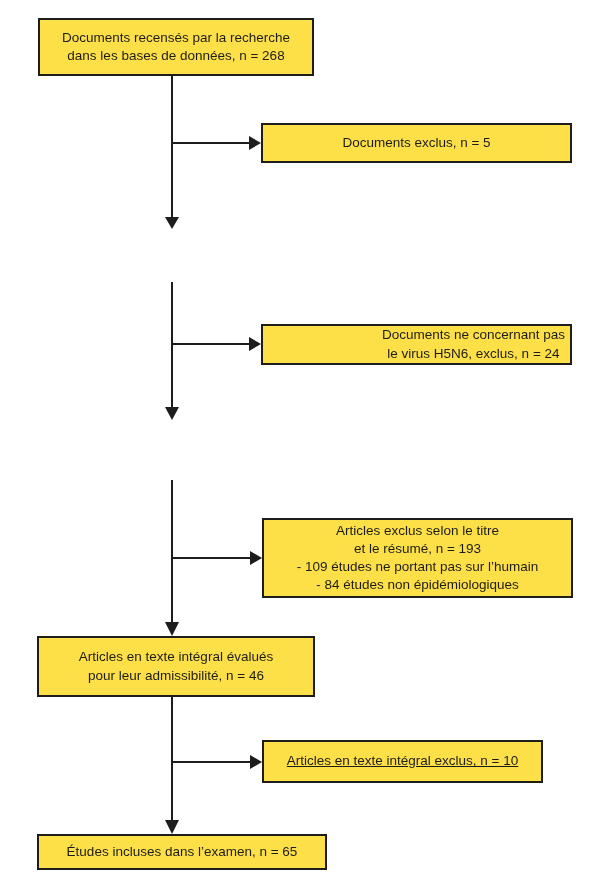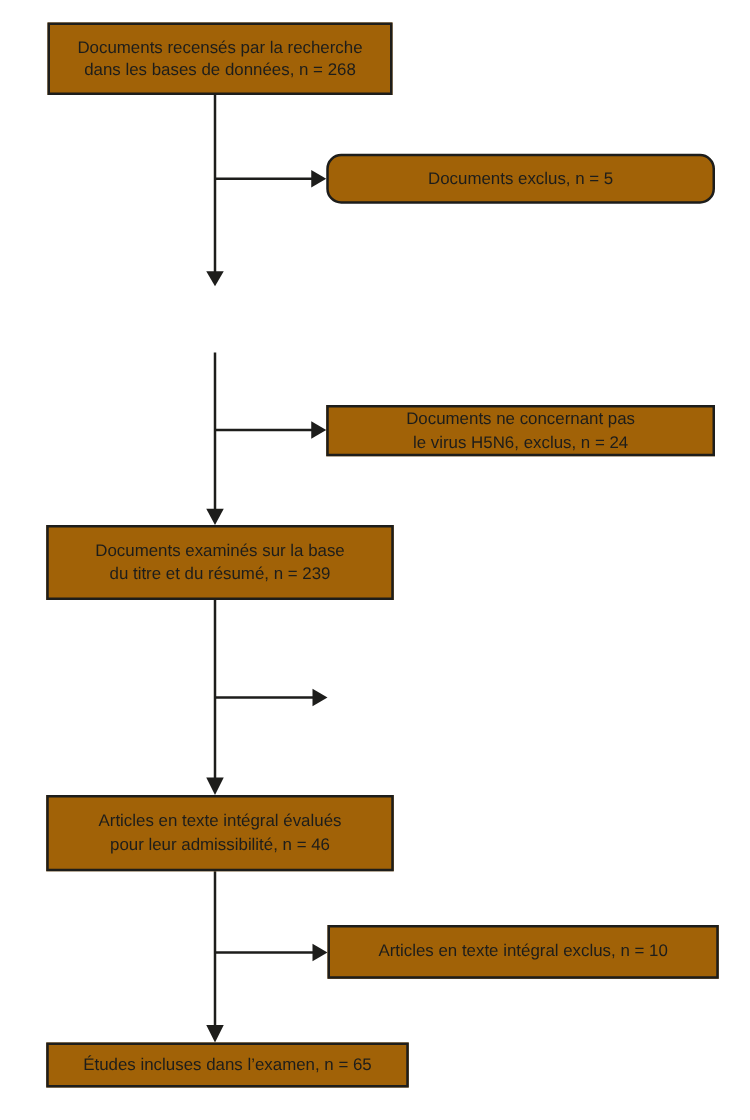--- a/index.html
+++ b/index.html
@@ -19,21 +19,21 @@
     position: absolute;
     left: 0;
     top: 0;
     width: 600px;
     height: 896px;
   }
   .node {
     position: absolute;
     box-sizing: border-box;
     border: 2px solid #1d1d1b;
-    background: #a16207;
+    background: #fde047;
     display: flex;
     align-items: center;
     justify-content: center;
     text-align: center;
     color: #1d1d1b;
     font-size: 13.5px;
     line-height: 1.34;
   }
   .node .label {
     white-space: pre-line;
@@ -79,41 +79,43 @@
     <line x1="172" y1="762" x2="251" y2="762"></line>
     <polygon points="250,755 250,769 262,762"></polygon>
   </svg>
 
   <div class="node" style="left:38px; top:18px; width:276px; height:58px;">
     <span class="label">Documents recensés par la recherche
 dans les bases de données, n = 268</span>
   </div>
 
 
-  <div class="node" style="left:37px; top:420px; width:278px; height:60px;">
-    <span class="label">Documents examinés sur la base
-du titre et du résumé, n = 239</span>
-  </div>
 
   <div class="node" style="left:37px; top:636px; width:278px; height:61px;">
     <span class="label">Articles en texte intégral évalués
 pour leur admissibilité, n = 46</span>
   </div>
 
   <div class="node" style="left:37px; top:834px; width:290px; height:36px;">
     <span class="label">Études incluses dans l’examen, n = 65</span>
   </div>
 
-  <div class="node" style="left:261px; top:123px; width:311px; height:40px;border-radius:12px;">
+  <div class="node" style="left:261px; top:123px; width:311px; height:40px;">
     <span class="label">Documents exclus, n = 5</span>
   </div>
 
-  <div class="node" style="left:261px; top:324px; width:311px; height:41px;">
+  <div class="node" style="left:261px; top:324px; width:311px; height:41px;justify-content:flex-end;">
     <span class="label">Documents ne concernant pas
 le virus H5N6, exclus, n = 24</span>
   </div>
 
+  <div class="node" style="left:262px; top:518px; width:311px; height:80px;">
+    <span class="label">Articles exclus selon le titre
+et le résumé, n = 193
+- 109 études ne portant pas sur l’humain
+- 84 études non épidémiologiques</span>
+  </div>
 
-  <div class="node" style="left:262px; top:740px; width:313px; height:43px;">
+  <div class="node" style="left:262px; top:740px; width:281px; height:43px;text-decoration:underline;">
     <span class="label">Articles en texte intégral exclus, n = 10</span>
   </div>
 
 </div>
 
 </body></html>

